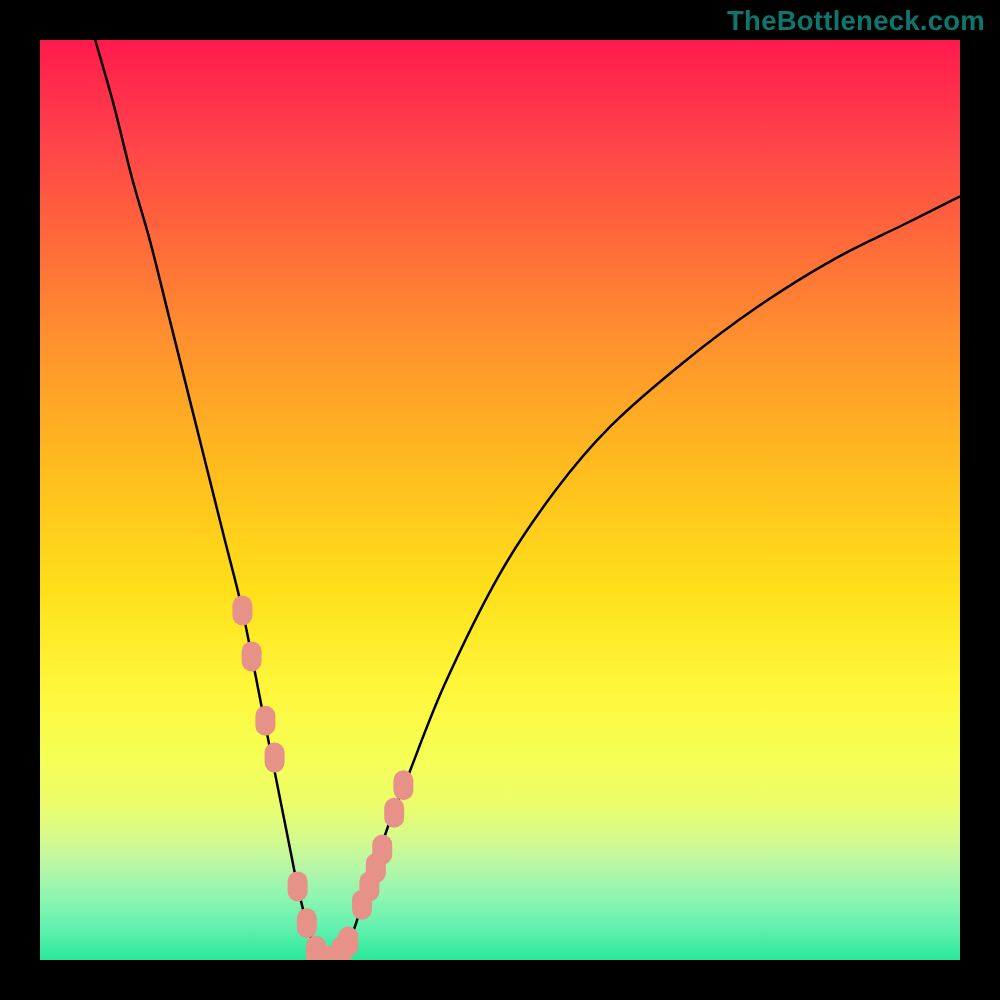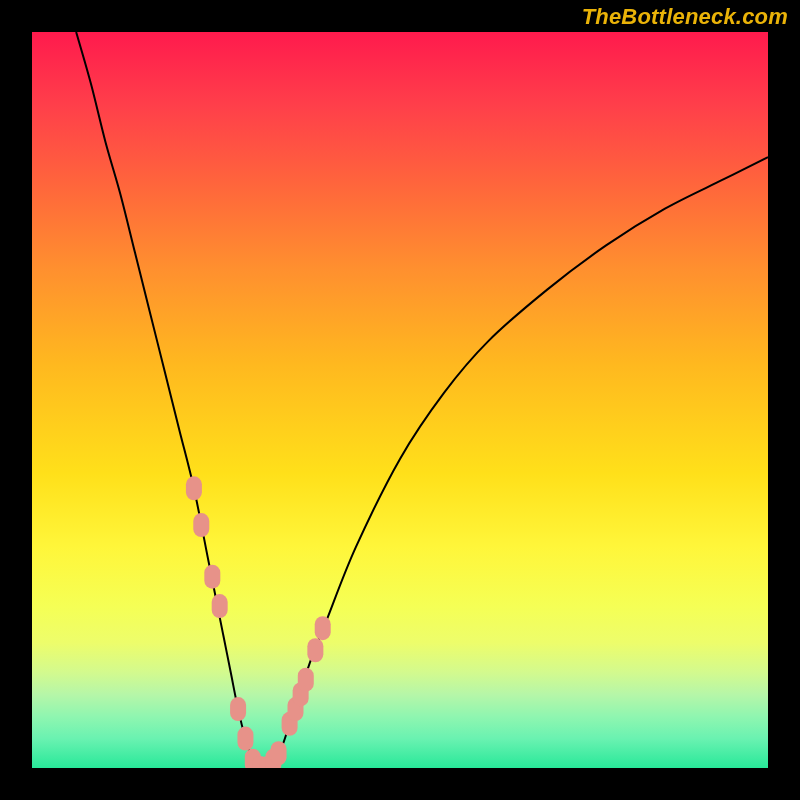--- a/index.html
+++ b/index.html
@@ -39,24 +39,23 @@
       #6af2b1 96%,
       #28e899 100%
     );
   }
   .watermark {
     position: absolute;
     top: 4px;
     right: 12px;
     font-size: 22px;
     font-weight: 600;
-    color: #eab308;
+    color: #0f766e;
     letter-spacing: 0.2px;
     user-select: none;
-    font-style: italic;
   }
   svg.curve {
     position: absolute;
     inset: 0;
     width: 100%;
     height: 100%;
   }
 </style>
 </head>
 <body>

